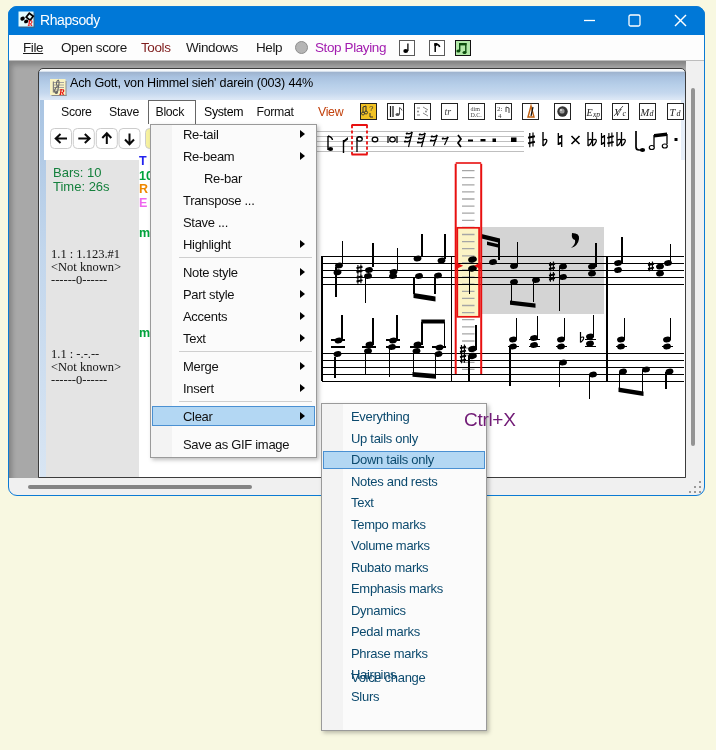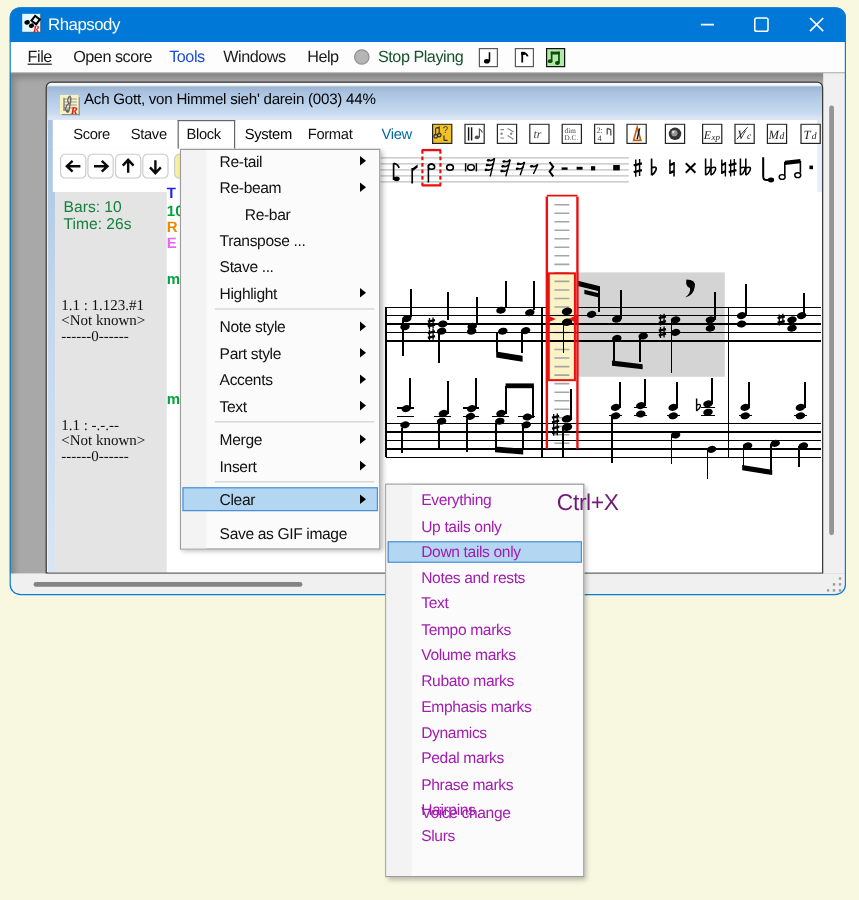--- a/index.html
+++ b/index.html
@@ -45,25 +45,25 @@
 <div class="abs" style="left:40px;top:11.5px;color:#fff;font-size:14px;letter-spacing:-0.4px;">Rhapsody</div>
 <svg class="abs" style="left:578px;top:10px;" width="112" height="20" viewBox="0 0 112 20">
   <line x1="6" y1="10.5" x2="17" y2="10.5" stroke="#fff" stroke-width="1.3"></line>
   <rect x="51" y="5" width="11" height="11" rx="1.5" fill="none" stroke="#fff" stroke-width="1.3"></rect>
   <line x1="97" y1="5" x2="108" y2="16" stroke="#fff" stroke-width="1.4"></line>
   <line x1="108" y1="5" x2="97" y2="16" stroke="#fff" stroke-width="1.4"></line>
 </svg>
 
 <div class="abs" style="left:23px;top:39.8px;font-size:13.5px;letter-spacing:-0.4px;color:#1a1a1a;text-decoration:underline;">File</div>
 <div class="abs" style="left:61px;top:39.8px;font-size:13.5px;letter-spacing:-0.4px;color:#1a1a1a;">Open score</div>
-<div class="abs" style="left:141px;top:39.8px;font-size:13.5px;letter-spacing:-0.4px;color:#1d4ed8;">Tools</div>
+<div class="abs" style="left:141px;top:39.8px;font-size:13.5px;letter-spacing:-0.4px;color:#7f1d1d;">Tools</div>
 <div class="abs" style="left:186px;top:39.8px;font-size:13.5px;letter-spacing:-0.4px;color:#1a1a1a;">Windows</div>
 <div class="abs" style="left:256px;top:39.8px;font-size:13.5px;letter-spacing:-0.4px;color:#1a1a1a;">Help</div>
 <div class="abs" style="left:295px;top:41px;width:13px;height:13px;background:#b5b5b5;border:1px solid #8e8e8e;border-radius:50%;box-sizing:border-box;"></div>
-<div class="abs" style="left:315px;top:39.8px;font-size:13.5px;letter-spacing:-0.4px;color:#14532d;">Stop Playing</div>
+<div class="abs" style="left:315px;top:39.8px;font-size:13.5px;letter-spacing:-0.4px;color:#a21caf;">Stop Playing</div>
 
 <div class="abs" id="nbtn1" style="left:399px;top:40px;width:16px;height:16px;background:#fff;border:1px solid #5a5a5a;box-sizing:border-box;"></div>
 <svg class="abs" style="left:399px;top:40px;" width="16" height="16" viewBox="0 0 16 16">
     <ellipse cx="6.7" cy="11" rx="2.4" ry="1.9" fill="#000"></ellipse>
     <line x1="8.9" y1="3.5" x2="8.9" y2="11" stroke="#000" stroke-width="1.3"></line>
   </svg>
 <div class="abs" id="nbtn2" style="left:429px;top:40px;width:16px;height:16px;background:#fff;border:1px solid #5a5a5a;box-sizing:border-box;"></div>
 <svg class="abs" style="left:429px;top:40px;" width="16" height="16" viewBox="0 0 16 16">
     <path d="M6.2 12 V4 l1 0 q3 0.5 3.5 3" stroke="#000" stroke-width="1.5" fill="none"></path>
     <rect x="5.3" y="3.2" width="3" height="2.6" fill="#000"></rect>
@@ -98,21 +98,21 @@
 </svg>
 <div class="abs" style="left:70px;top:76.3px;font-size:12.6px;letter-spacing:-0.2px;color:#000;">Ach Gott, von Himmel sieh' darein (003) 44%</div>
 
 <div class="abs" style="left:44px;top:100px;width:637px;height:24px;background:#fff;"></div>
 <div class="abs" style="left:61px;top:105px;font-size:12.3px;letter-spacing:-0.3px;color:#111;">Score</div>
 <div class="abs" style="left:109px;top:105px;font-size:12.3px;letter-spacing:-0.3px;color:#111;">Stave</div>
 <div class="abs" style="left:148px;top:100px;width:48px;height:24px;background:#fff;border:1px solid #666;border-bottom:none;box-sizing:border-box;"></div>
 <div class="abs" style="left:155.5px;top:105px;font-size:12.3px;letter-spacing:-0.3px;color:#111;">Block</div>
 <div class="abs" style="left:204px;top:105px;font-size:12.3px;letter-spacing:-0.3px;color:#000000;">System</div>
 <div class="abs" style="left:256.5px;top:105px;font-size:12.3px;letter-spacing:-0.3px;color:#111;">Format</div>
-<div class="abs" style="left:318px;top:105px;font-size:12.3px;letter-spacing:-0.3px;color:#0369a1;">View</div>
+<div class="abs" style="left:318px;top:105px;font-size:12.3px;letter-spacing:-0.3px;color:#c2410c;">View</div>
 <svg class="abs" id="toolicons" style="left:360px;top:103px;" width="325" height="18" viewBox="0 0 325 18">
   <g font-family="Liberation Serif,serif" font-style="italic">
 
     <rect x="0.5" y="0.5" width="16" height="16" fill="#f2c224" stroke="#222"></rect>
     <path d="M3 4 l0 6 M3 4 l3 -1 l0 6 M3 9 a1.5 1.5 0 1 0 0.1 0 M6 8 a1.5 1.5 0 1 0 0.1 0" fill="none" stroke="#333" stroke-width="1"></path>
     <text x="9" y="8" font-size="8" fill="#333" font-style="normal" font-family="Liberation Sans,sans-serif">?</text>
     <path d="M10 10 l0 4 M10 14 l3 0" stroke="#333" fill="none"></path>
 
     <rect x="27.5" y="0.5" width="16" height="16" fill="#fff" stroke="#222"></rect>
     <path d="M30.5 3 l0 11 M33 3 l0 11" stroke="#111" stroke-width="1.2" fill="none"></path>
@@ -456,21 +456,21 @@
 <polygon points="316.2,102.20000000000002 324.2,105.80000000000001 316.2,109.4" fill="#e81010"></polygon>
 <polygon points="342,102.20000000000002 335,105.80000000000001 342,109.4" fill="#e81010"></polygon>
 </svg>
 
 <div class="abs" id="menu1" style="left:150px;top:124px;width:167px;height:334px;background:#fbfbfb;border:1px solid #9a9a9a;box-sizing:border-box;box-shadow:2px 2px 4px rgba(0,0,0,0.25);"></div>
 <div class="abs" style="left:151px;top:125px;width:21px;height:332px;background:#f3f3f3;"></div>
 <style>
  .m1t{position:absolute;left:183px;font-size:13px;letter-spacing:-0.3px;color:#111;}
  .m1a{position:absolute;left:300px;width:0;height:0;border-left:5.5px solid #000;border-top:4.5px solid transparent;border-bottom:4.5px solid transparent;}
  .m1s{position:absolute;left:179px;width:133px;height:1px;background:#cfcfcf;}
- .m2t{position:absolute;left:351px;font-size:13px;letter-spacing:-0.3px;color:#a21caf;}
+ .m2t{position:absolute;left:351px;font-size:13px;letter-spacing:-0.3px;color:#0c4a6e;}
 </style>
 <div class="m1t" style="top:127px;">Re-tail</div>
 <div class="m1a" style="top:130px;"></div>
 <div class="m1t" style="top:148.5px;">Re-beam</div>
 <div class="m1a" style="top:151.5px;"></div>
 <div class="m1t" style="top:170.5px;margin-left:21px;">Re-bar</div>
 <div class="m1t" style="top:192.5px;">Transpose ...</div>
 <div class="m1t" style="top:214.5px;">Stave ...</div>
 <div class="m1t" style="top:236.5px;">Highlight</div>
 <div class="m1a" style="top:239.5px;"></div>

